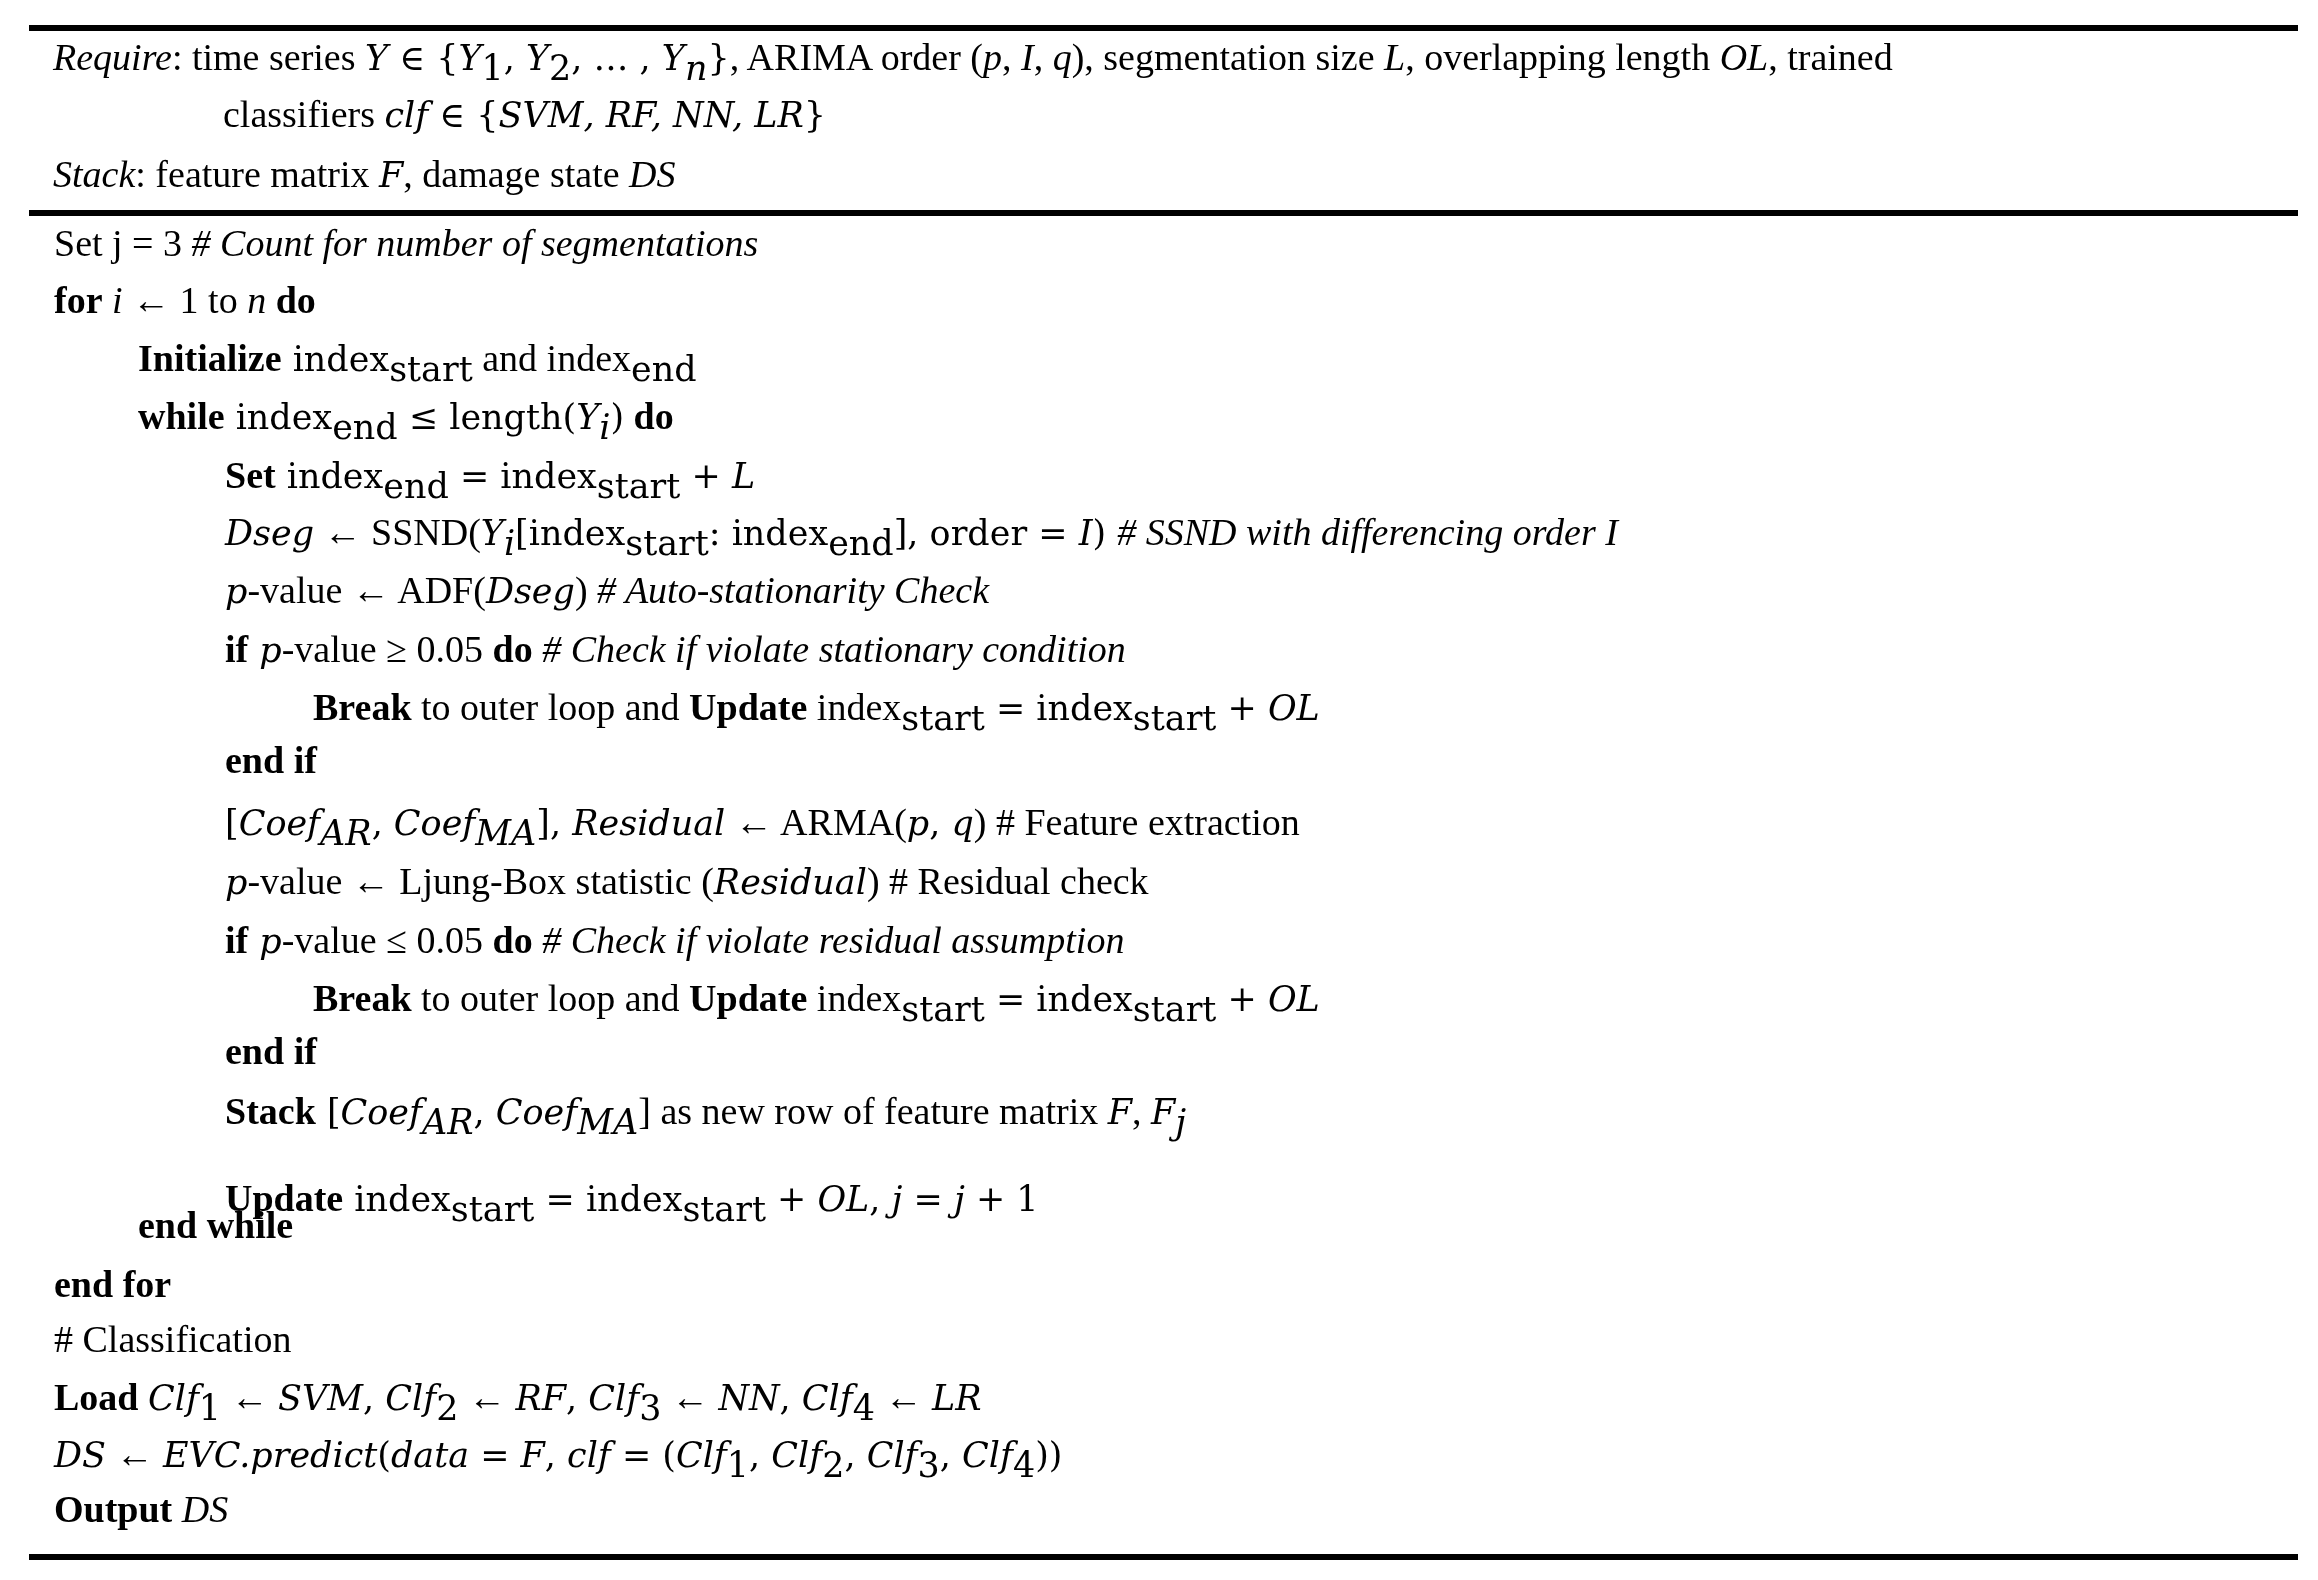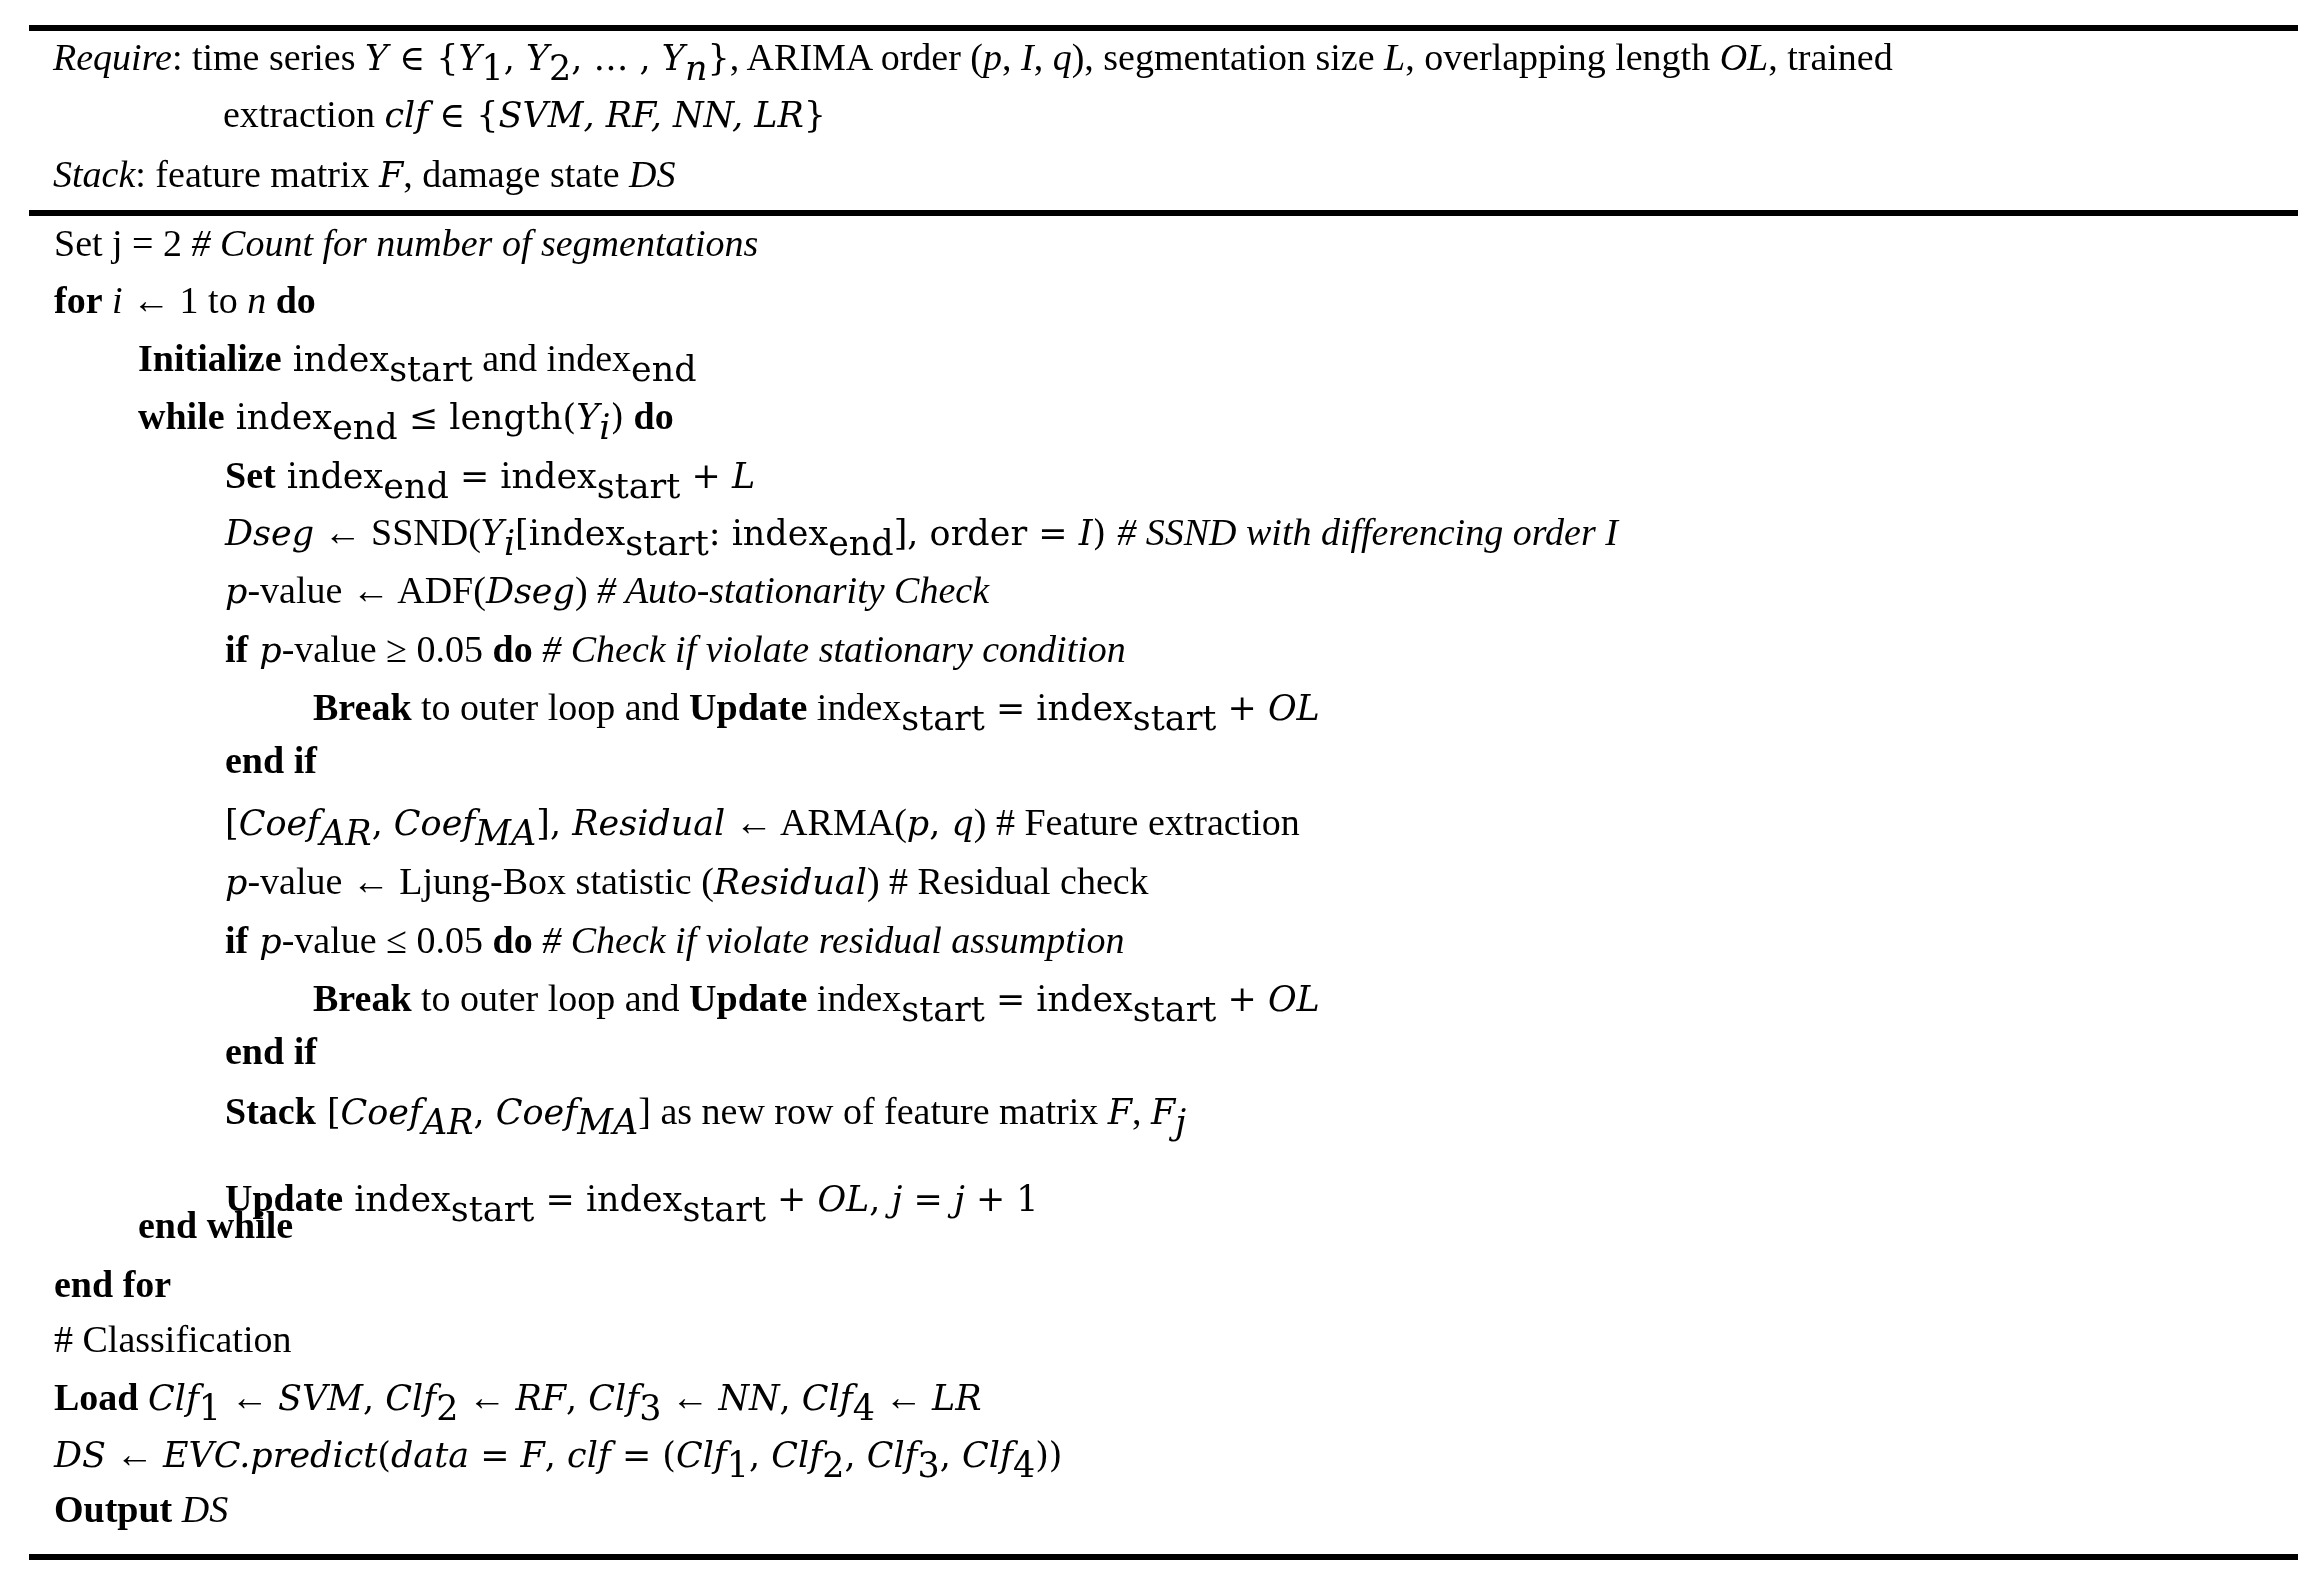--- a/index.html
+++ b/index.html
@@ -38,25 +38,25 @@
 </style>
 </head>
 <body>
 
 <div class="rule" style="top:25px;"></div>
 <div class="rule" style="top:210px;"></div>
 <div class="rule" style="top:1554px;"></div>
 
 <div class="line" style="left:53px; top:38px;"><span class="i">Require</span><span>: time series </span><span class="m">Y</span><span class="mu"> ∈ {</span><span class="m">Y</span><sub class="mu">1</sub><span class="mu">, </span><span class="m">Y</span><sub class="mu">2</sub><span class="mu">, … , </span><span class="m">Y</span><sub class="m">n</sub><span class="mu">}</span><span>, ARIMA order (</span><span class="i">p</span><span>, </span><span class="i">I</span><span>, </span><span class="i">q</span><span>), segmentation size </span><span class="i">L</span><span>, overlapping length </span><span class="i">OL</span><span>, trained</span></div>
 
-<div class="line" style="left:223px; top:95px;"><span>extraction </span><span class="m">clf</span><span class="mu">  ∈ {</span><span class="m">SVM, RF, NN, LR</span><span class="mu">}</span></div>
+<div class="line" style="left:223px; top:95px;"><span>classifiers </span><span class="m">clf</span><span class="mu">  ∈ {</span><span class="m">SVM, RF, NN, LR</span><span class="mu">}</span></div>
 
 <div class="line" style="left:53px; top:155px;"><span class="i">Stack</span><span>: feature matrix </span><span class="m">F</span><span>, damage state </span><span class="i">DS</span></div>
 
-<div class="line" style="left:54px; top:224px;"><span>Set j = 2 </span><span class="cmt"># Count for number of segmentations</span></div>
+<div class="line" style="left:54px; top:224px;"><span>Set j = 3 </span><span class="cmt"># Count for number of segmentations</span></div>
 
 <div class="line" style="left:54px; top:281px;"><span class="b">for</span><span class="i"> i </span><span>← 1 to </span><span class="i">n</span><span class="b"> do</span></div>
 
 <div class="line" style="left:138px; top:339px;"><span class="b">Initialize</span><span class="mu"> index</span><sub class="mu">start</sub><span> and index</span><sub class="mu">end</sub></div>
 
 <div class="line" style="left:138px; top:397px;"><span class="b">while</span><span class="mu">  index</span><sub class="mu">end</sub><span class="mu"> ≤ length(</span><span class="m">Y</span><sub class="m">i</sub><span class="mu">)</span><span class="b"> do</span></div>
 
 <div class="line" style="left:225px; top:456px;"><span class="b">Set</span><span class="mu"> index</span><sub class="mu">end</sub><span class="mu"> =  index</span><sub class="mu">start</sub><span class="mu"> + </span><span class="m">L</span></div>
 
 <div class="line" style="left:225px; top:513px;"><span class="m">Dseg</span><span> ← SSND(</span><span class="m">Y</span><sub class="m">i</sub><span class="mu">[index</span><sub class="mu">start</sub><span class="mu">: index</span><sub class="mu">end</sub><span class="mu">],  order = </span><span class="m">I</span><span class="mu">)  </span><span class="cmt"># SSND with differencing order I</span></div>

